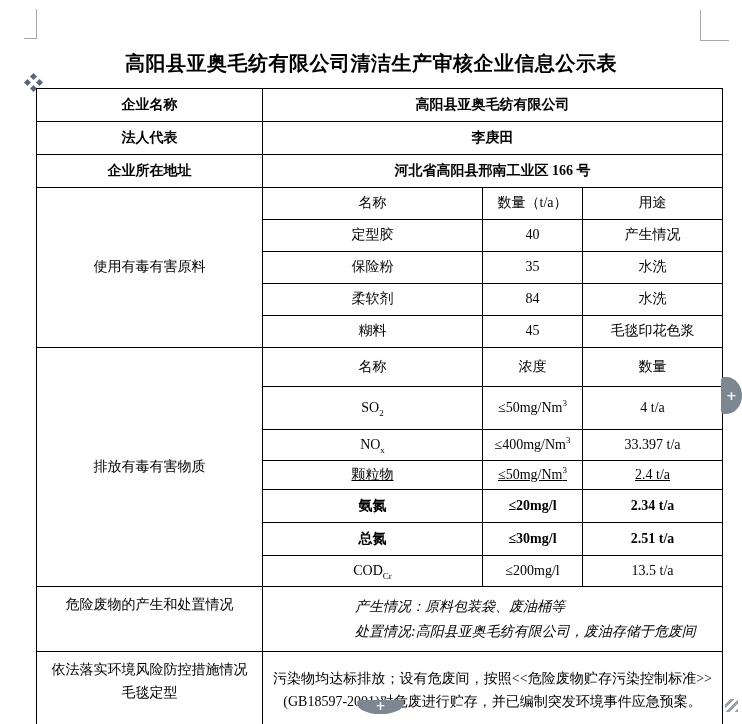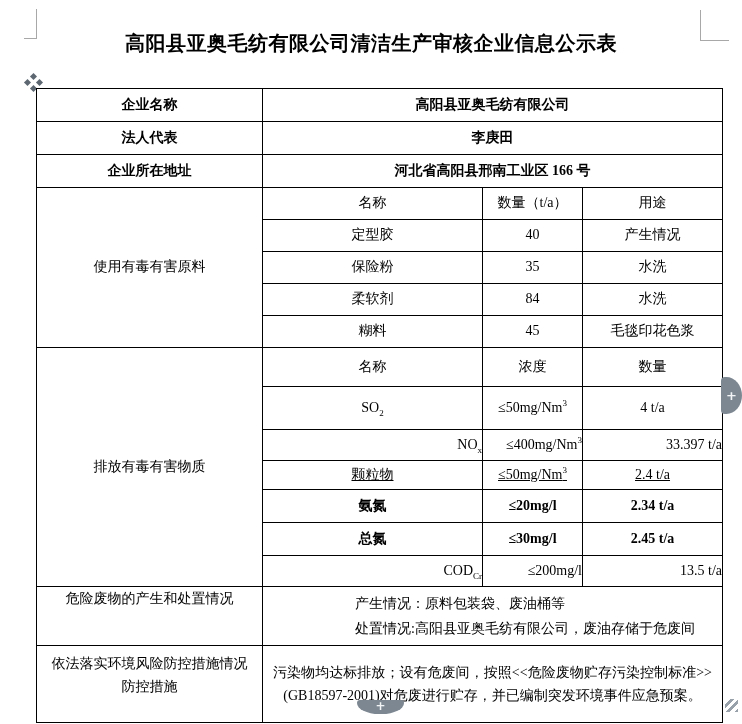--- a/index.html
+++ b/index.html
@@ -6,44 +6,44 @@
   .page{
     position:relative;width:742px;height:724px;background:#ffffff;
     font-family:"Liberation Serif","DejaVu Serif",serif;color:#000;overflow:hidden;
   }
   
   .crop-tl{position:absolute;left:24px;top:9px;width:12px;height:29px;
     border-right:1px solid #a8a8a8;border-bottom:1px solid #a8a8a8;}
   .crop-tr{position:absolute;left:700px;top:10px;width:28px;height:30px;
     border-left:1px solid #a8a8a8;border-bottom:1px solid #a8a8a8;}
   .doc-title{
-    position:absolute;left:0;top:32px;width:742px;margin:0;text-align:center;
+    position:absolute;left:0;top:52px;width:742px;margin:0;text-align:center;
     font-family:"Liberation Sans","DejaVu Sans",sans-serif;
     font-size:20px;font-weight:700;letter-spacing:0.5px;line-height:22px;
   }
   
   .move-handle{position:absolute;left:25px;top:74px;width:17px;height:17px;cursor:move;}
   .move-handle i{position:absolute;width:5px;height:5px;background:#5d6771;transform:rotate(45deg);}
   .mh-t{left:6px;top:0;} .mh-b{left:6px;top:12px;} .mh-l{left:0;top:6px;} .mh-r{left:12px;top:6px;}
 
   table.info-table{
     position:absolute;left:36px;top:88px;width:686px;
     border-collapse:collapse;table-layout:fixed;
   }
   .info-table td{
     border:1px solid #000;text-align:center;vertical-align:middle;
     font-size:14px;padding:0;overflow:hidden;line-height:1.35;
   }
   tr.h32 td{height:32px;font-weight:bold;} tr.h31 td{height:31px;} tr.h38 td{height:38px;}
-  tr.h42 td{height:42px;margin-left:48px;} tr.h30 td{height:30px;text-align:right;} tr.h28 td{height:28px;text-decoration:underline;}
+  tr.h42 td{height:42px;margin-left:48px;} tr.h30 td{height:30px;} tr.h28 td{height:28px;text-decoration:underline;}
   tr.h55 td{height:55px;} tr.h70 td{height:70px;}
   .info-table sub{font-size:9px;line-height:0;}
   .info-table sup{font-size:9px;line-height:0;}
-  td.waste-cell{text-align:left;padding-left:92px;line-height:25px;}
-  td.vtop{vertical-align:top;padding-top:3px;}
+  td.waste-cell{text-align:left;padding-left:92px;line-height:25px;font-style:italic;}
+  td.vtop{vertical-align:top;padding-top:9px;}
   td.risk-label{vertical-align:top;padding-top:6px;line-height:23px;}
   td.risk-cell{text-align:justify;text-justify:inter-character;text-align-last:center;
     padding:2px 10px;line-height:23px;}
 
   
   .add-col-handle{
     position:absolute;left:721px;top:377px;width:21px;height:37px;background:#7c8792;
     border-radius:4px 16px 16px 4px / 4px 19px 19px 4px;
     display:flex;align-items:center;justify-content:center;cursor:pointer;
   }
@@ -151,40 +151,40 @@
       <td>2.4 t/a</td>
     </tr>
     <tr class="h32">
       <td><span>氨氮</span><sub></sub></td>
       <td><span>≤20mg/l</span><sup></sup></td>
       <td>2.34 t/a</td>
     </tr>
     <tr class="h32">
       <td><span>总氮</span><sub></sub></td>
       <td><span>≤30mg/l</span><sup></sup></td>
-      <td>2.45 t/a</td>
+      <td>2.51 t/a</td>
     </tr>
     <tr class="h30">
       <td><span>COD</span><sub>Cr</sub></td>
       <td><span>≤200mg/l</span><sup></sup></td>
       <td>13.5 t/a</td>
     </tr>
 
     <tr class="h55">
       <td class="vtop">危险废物的产生和处置情况</td>
       <td colspan="3" class="waste-cell">
         <div>产生情况：原料包装袋、废油桶等</div>
         <div>处置情况:高阳县亚奥毛纺有限公司，废油存储于危废间</div>
       </td>
     </tr>
 
     <tr class="h70">
       <td class="risk-label">
         <div>依法落实环境风险防控措施情况</div>
-        <div>防控措施</div>
+        <div>毛毯定型</div>
       </td>
       <td colspan="3" class="risk-cell">污染物均达标排放；设有危废间，按照&lt;&lt;危险废物贮存污染控制标准&gt;&gt;(GB18597-2001)对危废进行贮存，并已编制突发环境事件应急预案。</td>
     </tr>
   </tbody>
     </table>
 
   <div class="add-col-handle">
     <span class="plus">+</span>
   </div>
   <div class="add-row-handle">

